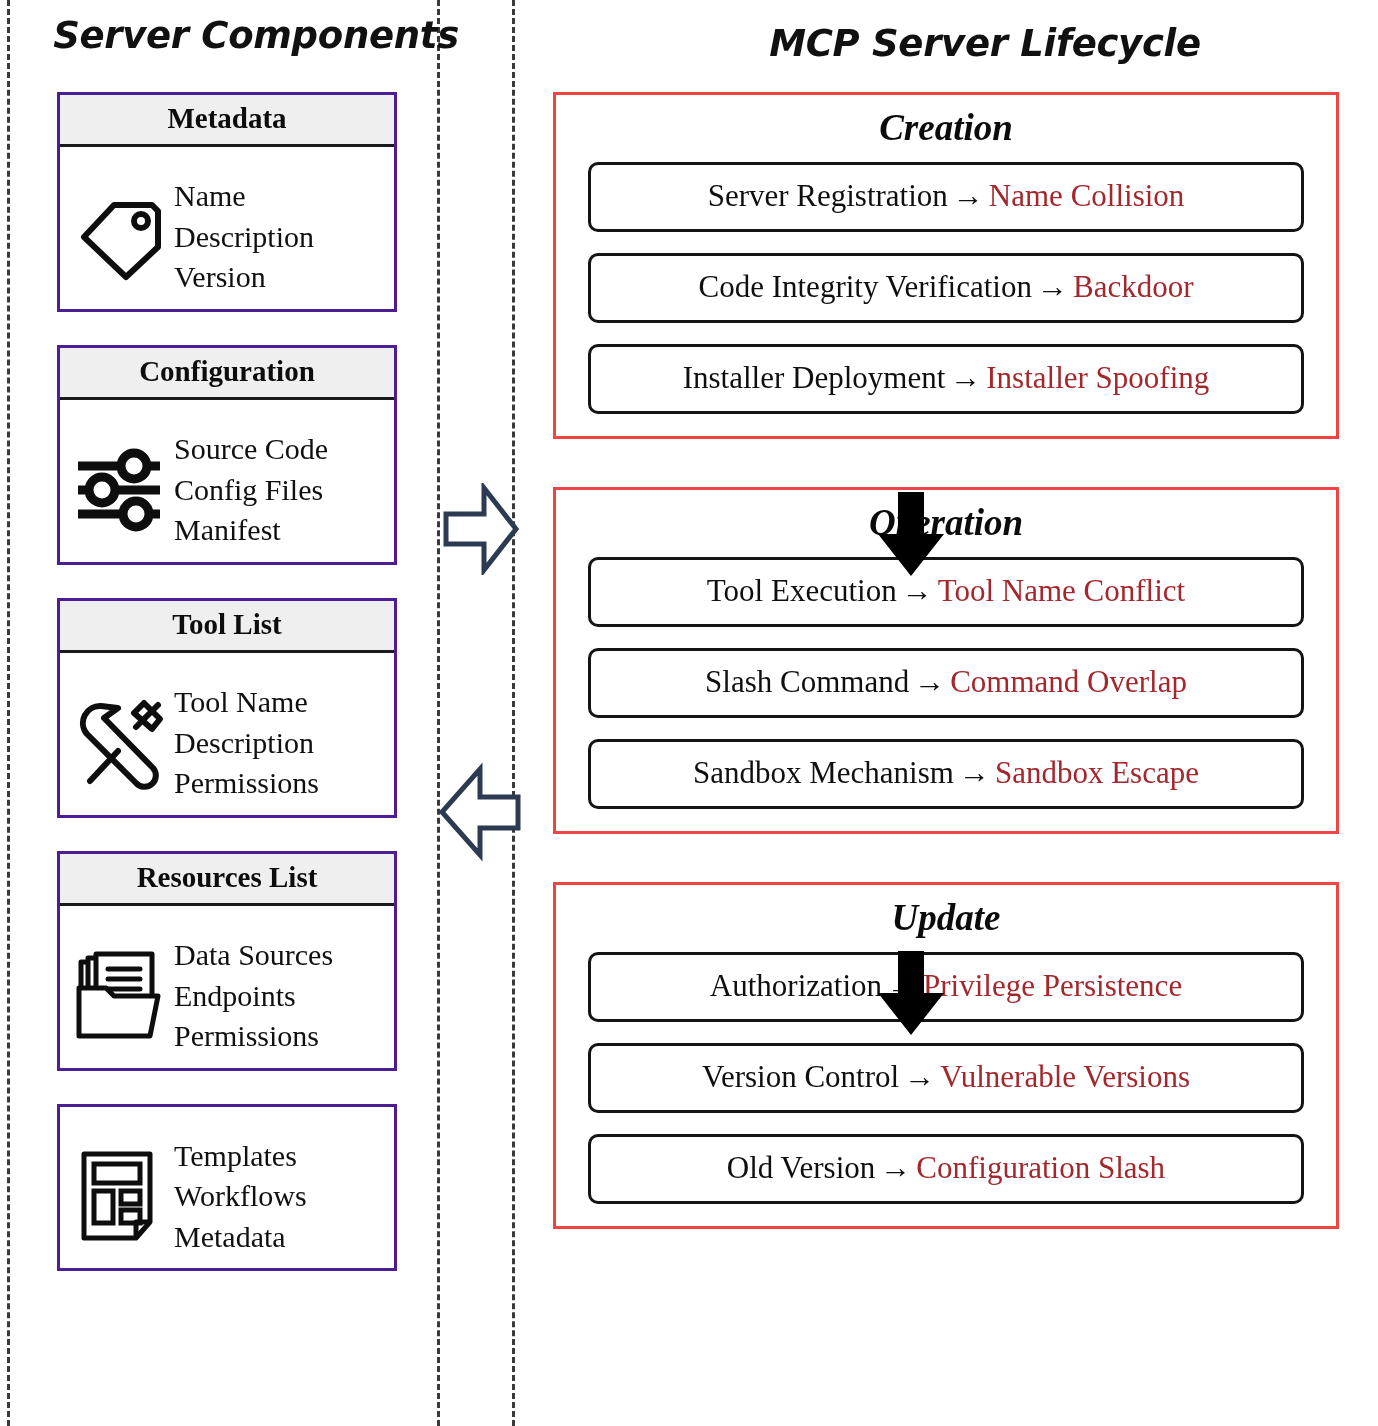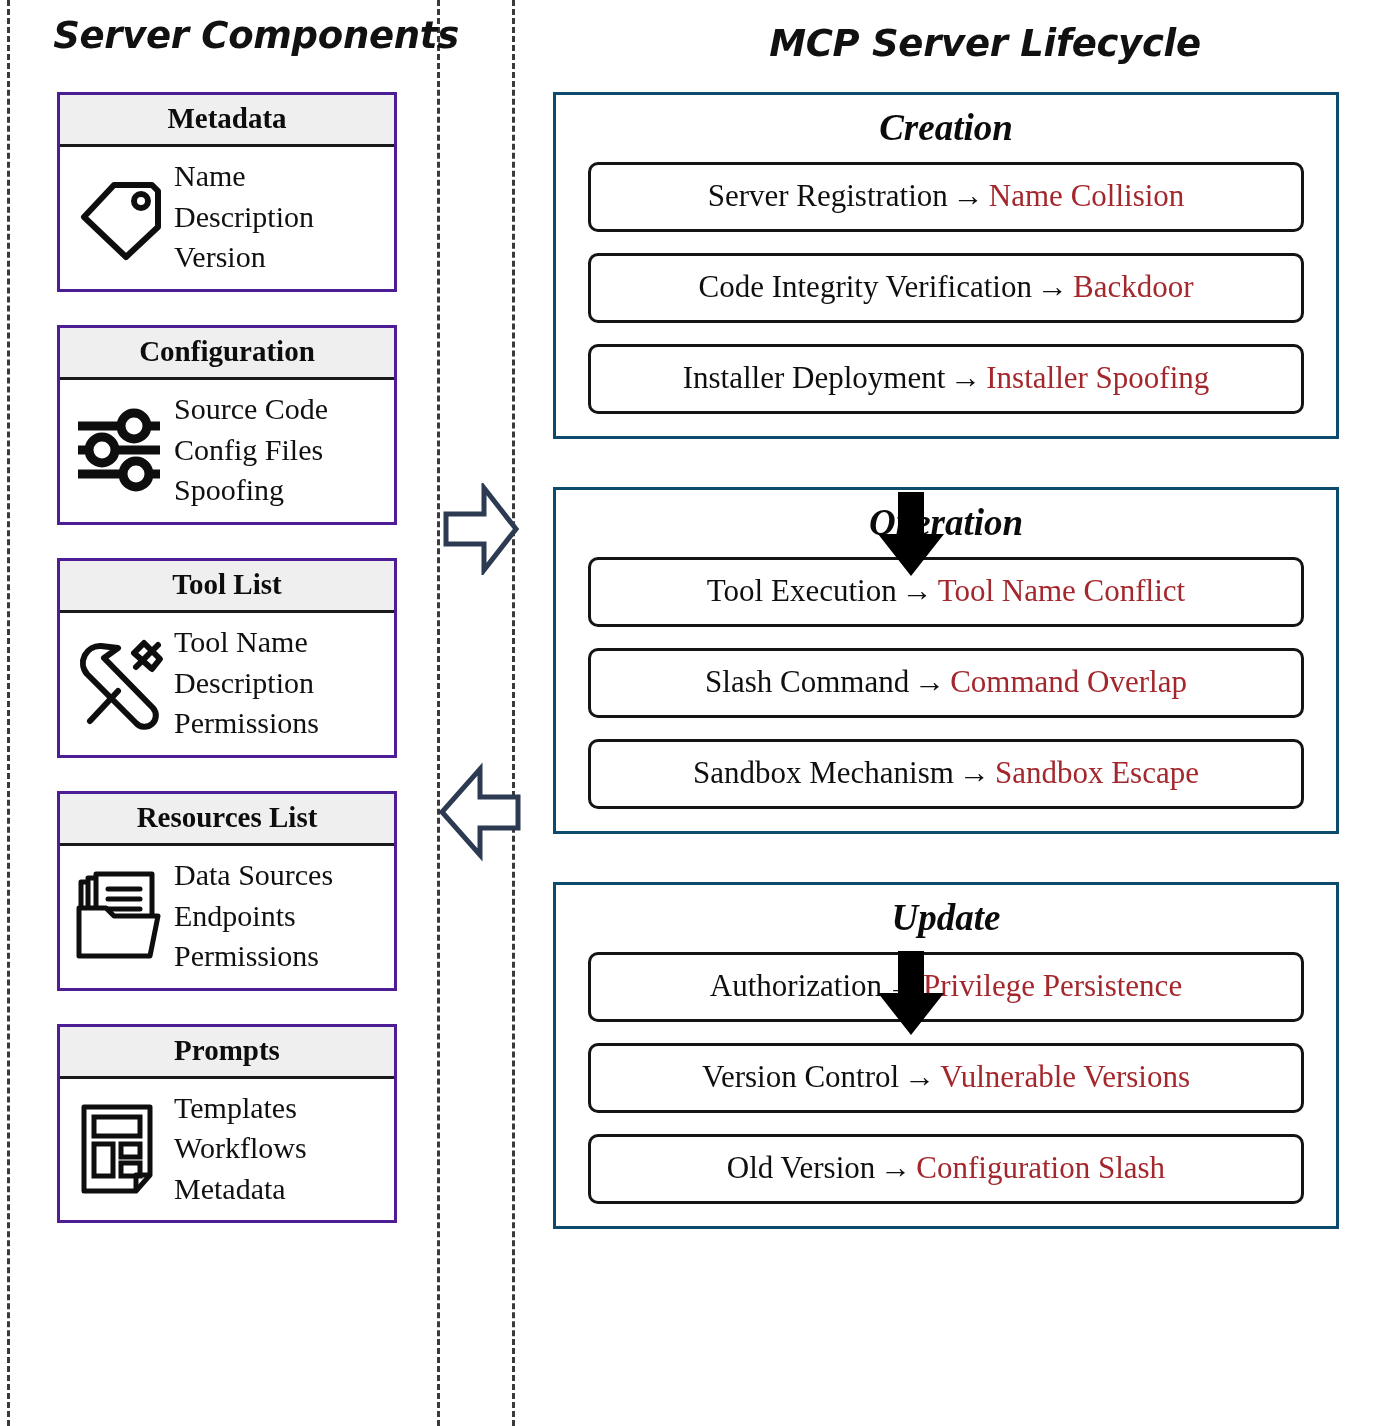--- a/index.html
+++ b/index.html
@@ -53,20 +53,21 @@
     color:#0d0d0d;
     padding:6px 0 8px 0;
     line-height:1.22;
     font-family:"Liberation Serif", serif;
   }
   .card-body{
     display:flex;
     padding:9px 2px 11px 10px;
     min-height:128px;
     box-sizing:border-box;
+    margin-top:20px;
   }
   .card-icon{
     flex:0 0 104px;
     display:flex;align-items:center;justify-content:center;
   }
   .card-icon svg{display:block;}
   .card-lines{
     flex:1 1 auto;
     font-size:30px;
     line-height:1.35;
@@ -76,21 +77,21 @@
   .card-lines div{white-space:nowrap;}
 
   
   .hollow-arrow{position:absolute;}
 
   
   #lifecycle{
     position:absolute;left:553px;top:92px;width:786px;
   }
   .stage{
-    border:3px solid #0c4a6e;
+    border:3px solid #ef4444;
     background:#ffffff;
     box-sizing:border-box;
     padding:8px 32px 22px 32px;
     margin-bottom:48px;
     position:relative;
   }
   .stage:last-child{margin-bottom:0;}
   .stage-title{
     text-align:center;
     font-family:"Liberation Serif", serif;
@@ -167,21 +168,21 @@
               <line x1="4" y1="67" x2="86" y2="67"></line>
             </g>
             <circle cx="60" cy="19" r="13" fill="#ffffff" stroke="#0e0e0e" stroke-width="9"></circle>
             <circle cx="28" cy="43" r="13" fill="#ffffff" stroke="#0e0e0e" stroke-width="9"></circle>
             <circle cx="62" cy="67" r="13" fill="#ffffff" stroke="#0e0e0e" stroke-width="9"></circle>
           </svg>
         </div>
         <div class="card-lines">
           <div>Source Code</div>
           <div>Config Files</div>
-          <div>Spoofing</div>
+          <div>Manifest</div>
         </div>
       </div>
     </div>
 
     <div class="component-card">
       <div class="card-header">Tool List</div>
       <div class="card-body">
         <div class="card-icon">
           <svg width="96" height="96" viewBox="0 0 96 96">
             <g stroke="#0e0e0e" stroke-width="6" fill="none" stroke-linejoin="round" stroke-linecap="round">
@@ -219,21 +220,20 @@
         </div>
         <div class="card-lines">
           <div>Data Sources</div>
           <div>Endpoints</div>
           <div>Permissions</div>
         </div>
       </div>
     </div>
 
     <div class="component-card">
-      <div class="card-header">Prompts</div>
       <div class="card-body">
         <div class="card-icon">
           <svg width="92" height="96" viewBox="0 0 92 96">
             <path d="M8 6 L74 6 L74 74 L60 90 L8 90 Z" fill="#ffffff" stroke="#0e0e0e" stroke-width="5" stroke-linejoin="round"></path>
             <path d="M74 74 L60 74 L60 90" fill="none" stroke="#0e0e0e" stroke-width="5" stroke-linejoin="round"></path>
             <g stroke="#0e0e0e" stroke-width="5" fill="none">
               <rect x="18" y="16" width="46" height="19"></rect>
               <rect x="18" y="43" width="19" height="32"></rect>
               <rect x="45" y="43" width="19" height="13"></rect>
               <rect x="45" y="62" width="19" height="13"></rect>

